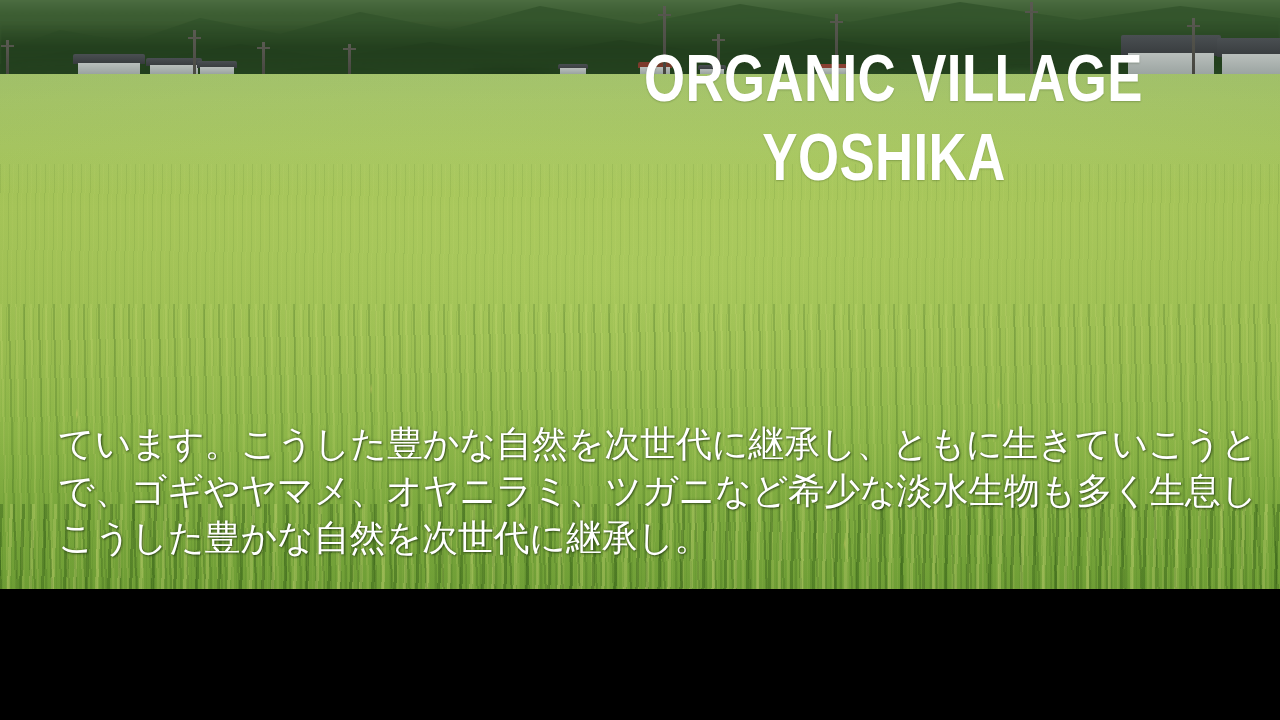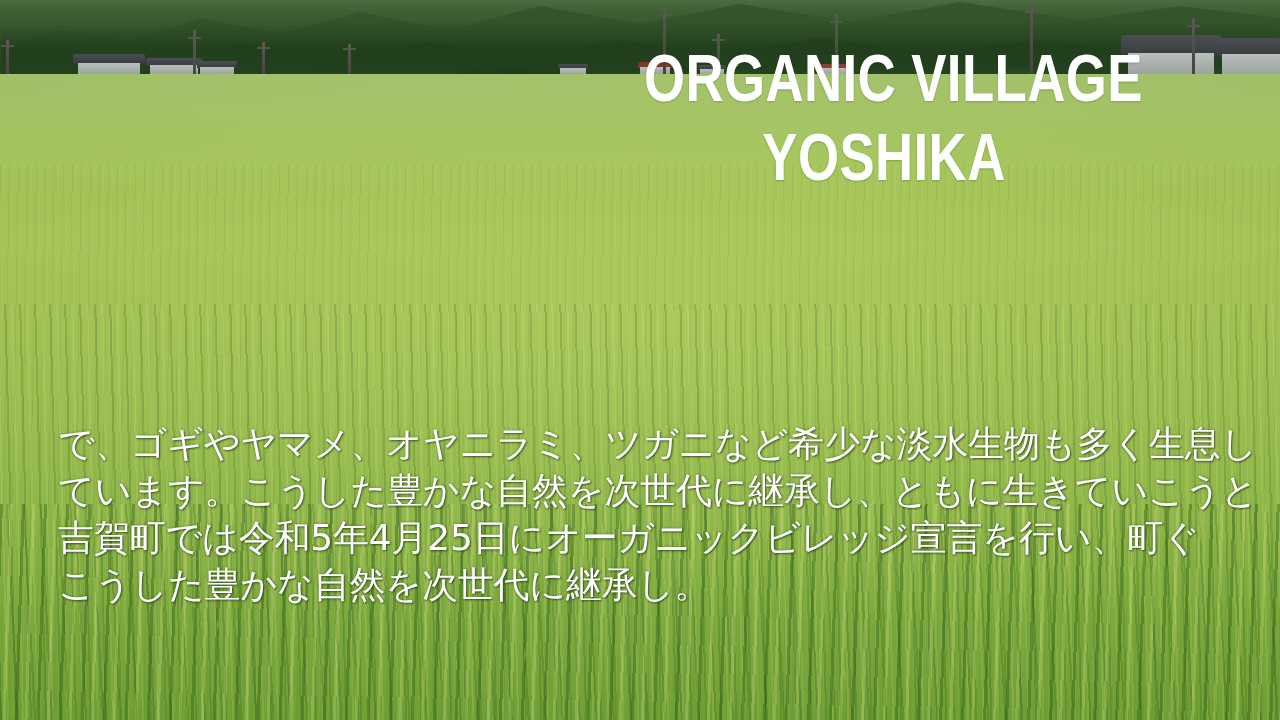--- a/index.html
+++ b/index.html
@@ -8,21 +8,21 @@
     padding: 0;
     background: #000;
   }
   body {
     font-family: "Liberation Sans", "DejaVu Sans", sans-serif;
   }
 
   #banner {
     position: relative;
     width: 1280px;
-    height: 720px;
+    height: 589px;
     overflow: hidden;
     background: #8fbf3f;
     user-select: none;
   }
 
   
   .scene { position: absolute; inset: 0; overflow: hidden; }
 
   
   .mountain-far {
@@ -280,19 +280,18 @@
       <div class="field-shade"></div>
     </div>
   </div>
 
   <div class="title-block">
     <span class="title-line">ORGANIC VILLAGE</span>
     <span class="title-line second">YOSHIKA</span>
   </div>
 
   <div class="body-block">
+    <span class="body-line">ています。こうした豊かな自然を次世代に継承し、ともに生きていこうと</span>
     <span class="body-line">で、ゴギやヤマメ、オヤニラミ、ツガニなど希少な淡水生物も多く生息し</span>
-    <span class="body-line">ています。こうした豊かな自然を次世代に継承し、ともに生きていこうと</span>
-    <span class="body-line">吉賀町では令和5年4月25日にオーガニックビレッジ宣言を行い、町ぐ</span>
     <span class="body-line">こうした豊かな自然を次世代に継承し。</span>
   </div>
 
 </div>
 
 </body></html>

